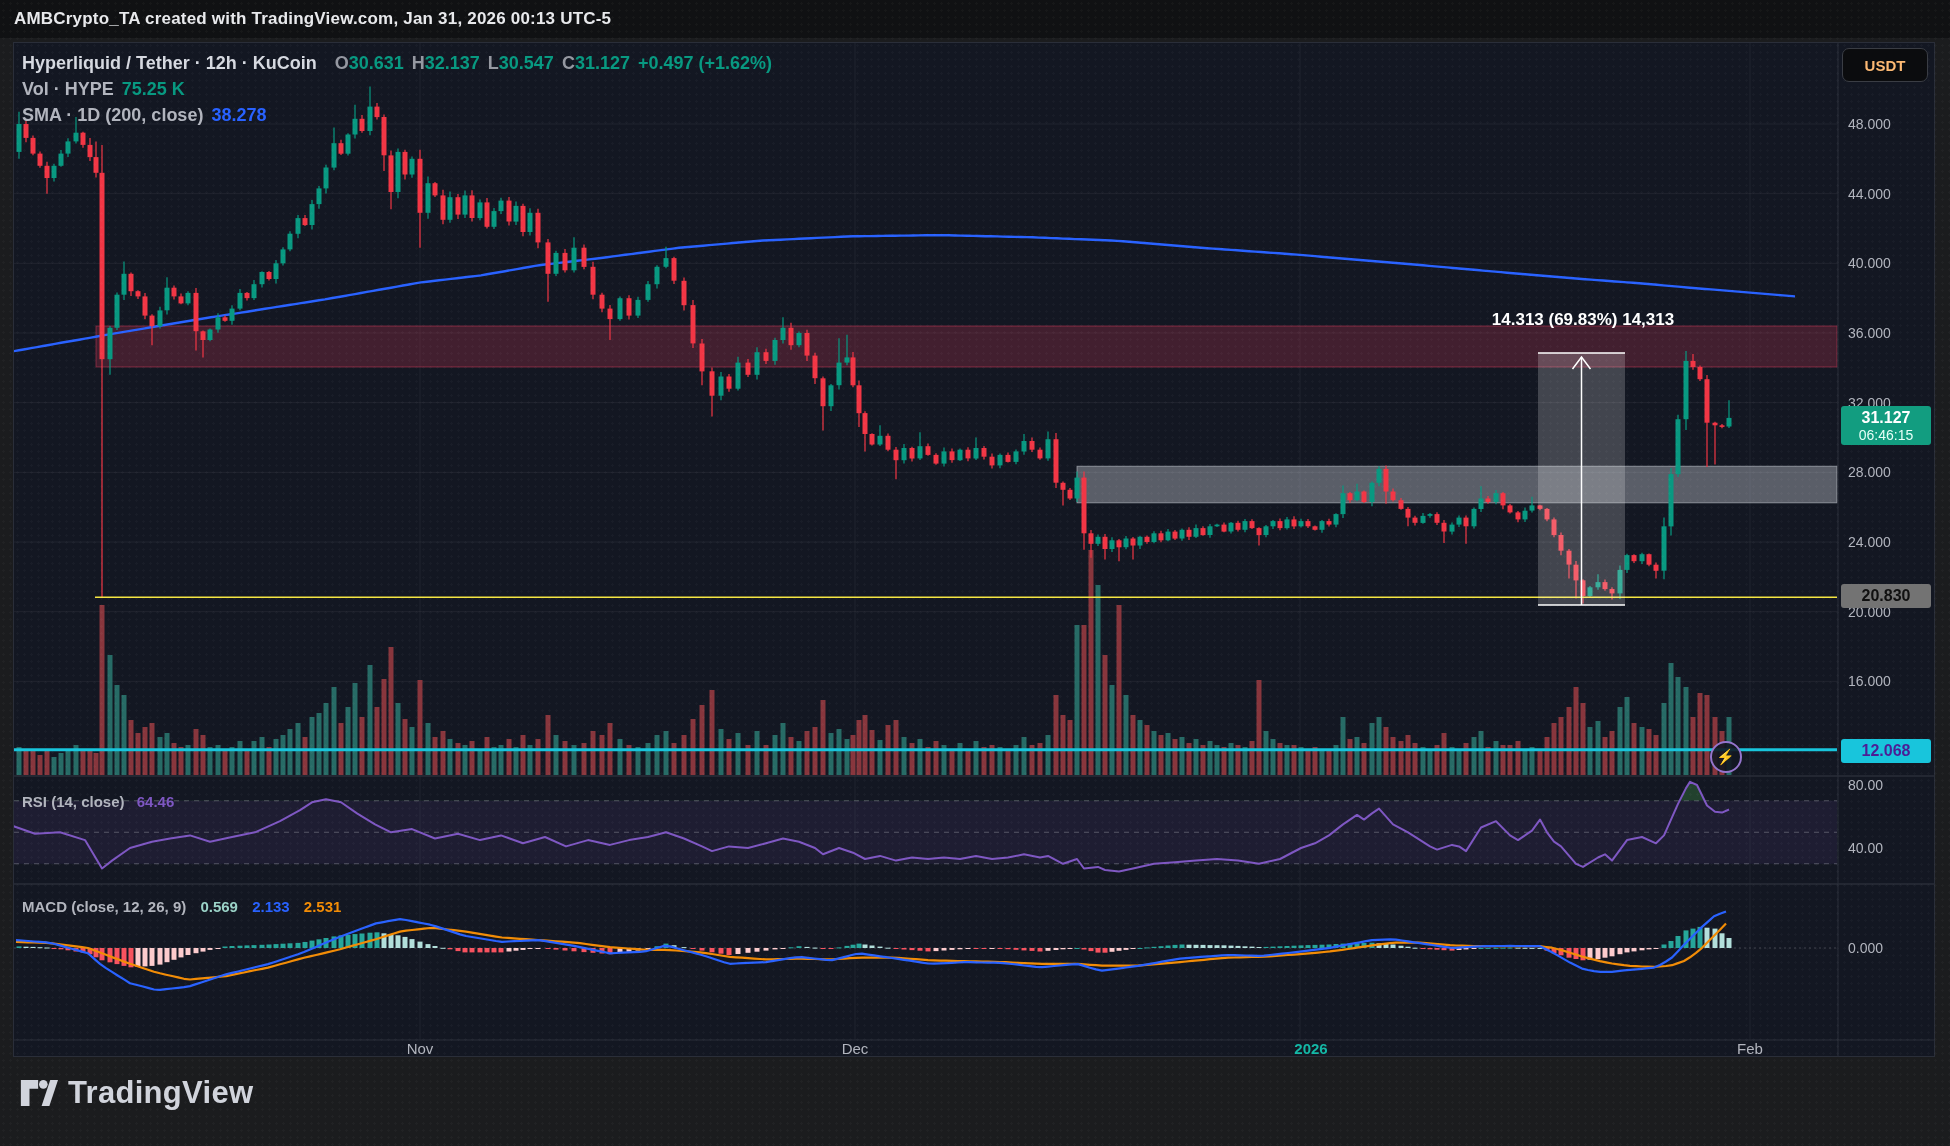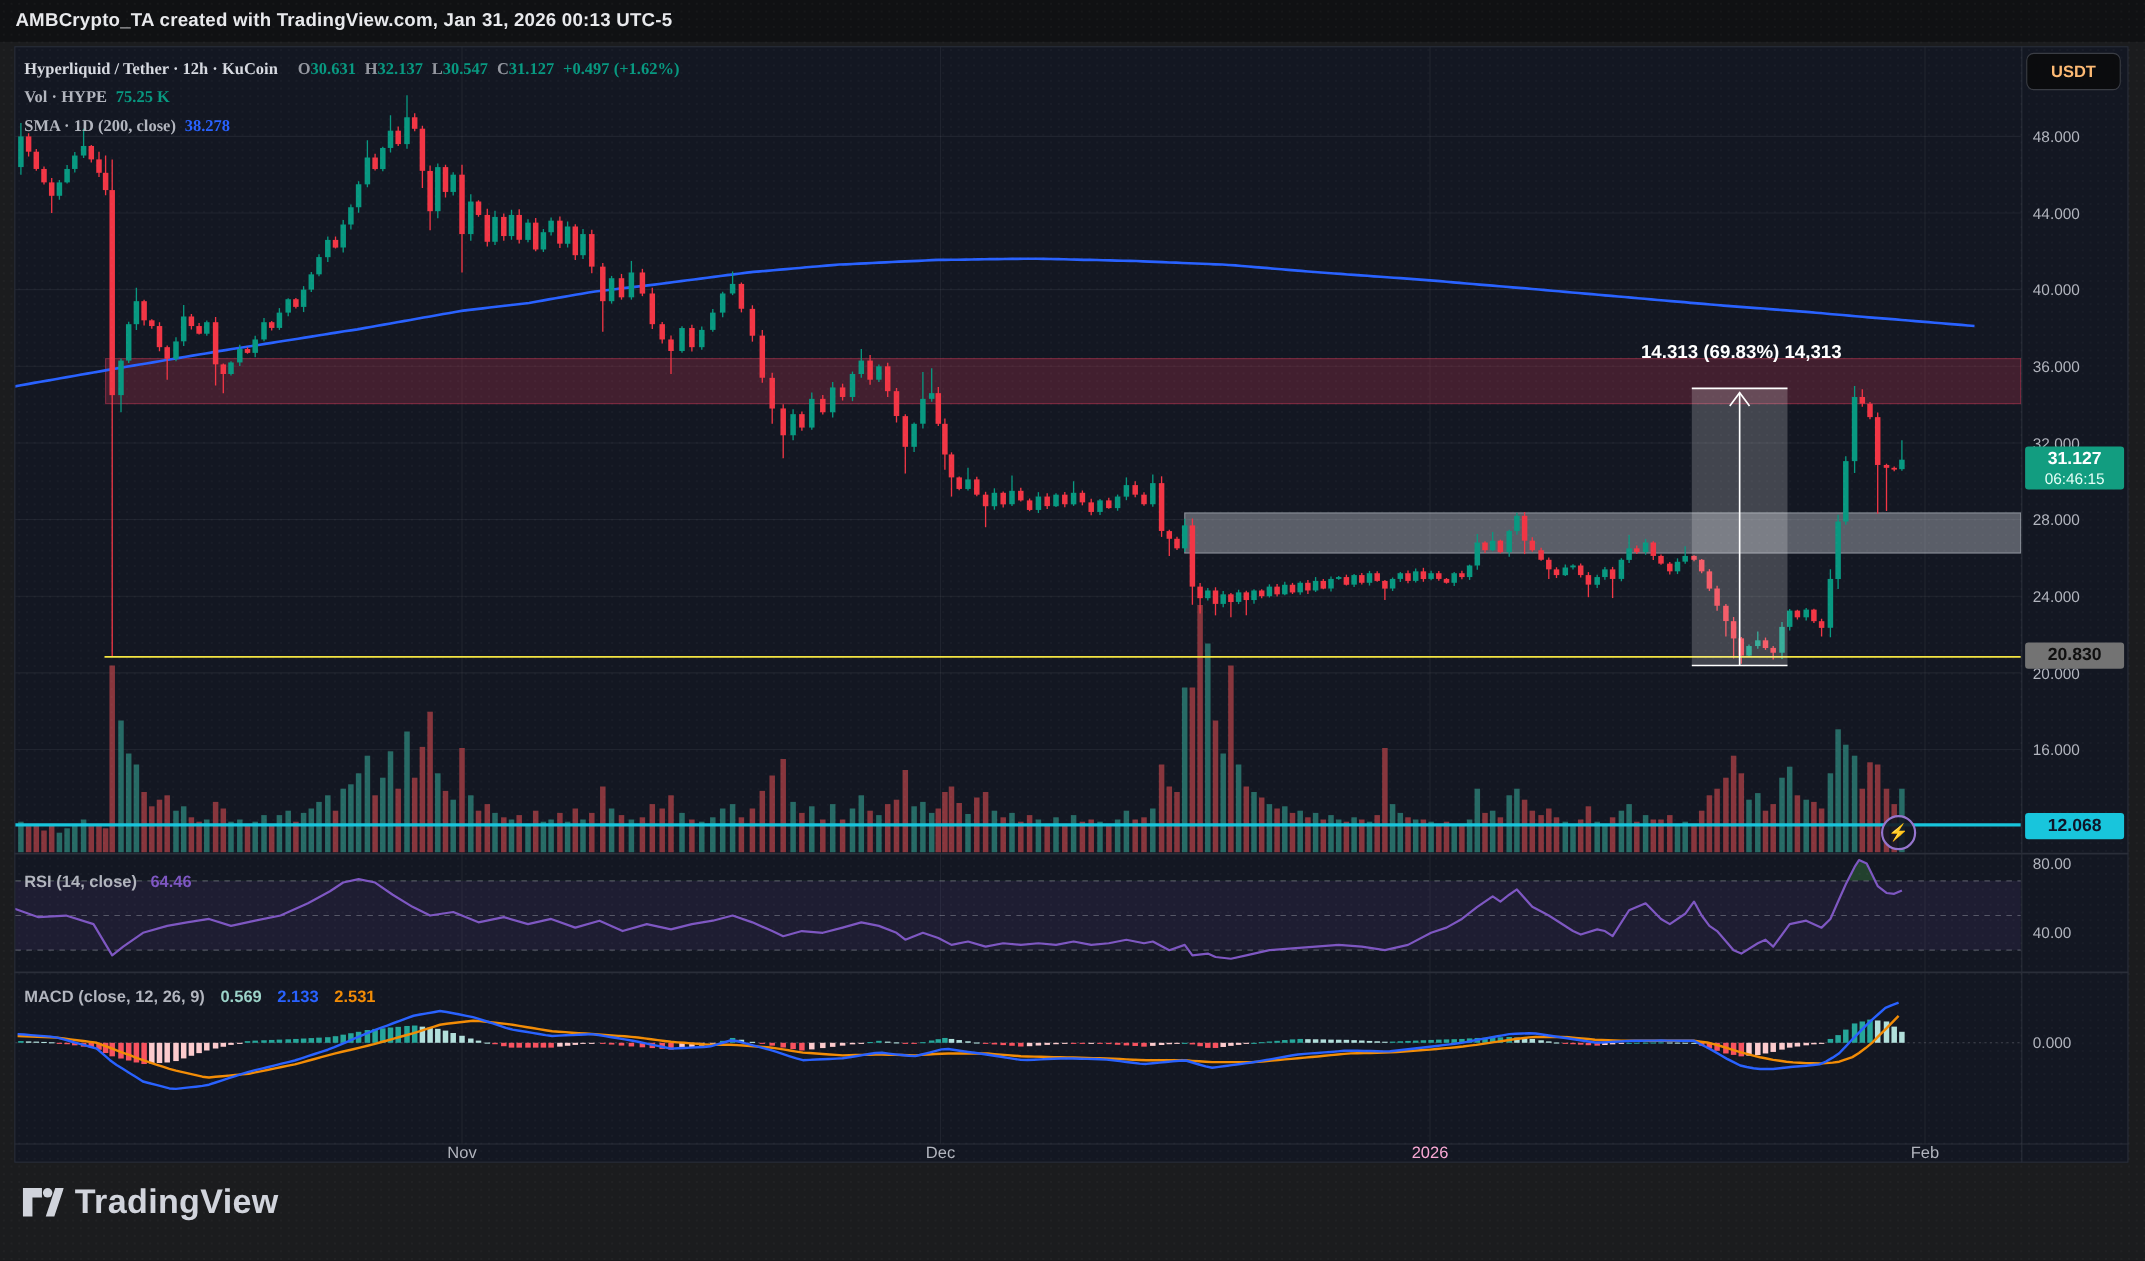--- a/index.html
+++ b/index.html
@@ -9,45 +9,45 @@
   #stage::after { content:""; position:absolute; inset:0; pointer-events:none;
     background-image:radial-gradient(rgba(255,255,255,0.028) 1px, transparent 1.1px);
     background-size:7px 7px; }
   .topbar { position:absolute; left:0; top:0; width:1950px; height:38px; background:#101113;
     display:flex; align-items:center; padding-left:14px; }
   .topbar-text { color:#e8e9ec; font-size:17px; font-weight:700; letter-spacing:0.2px; }
   .chartbox { position:absolute; left:13px; top:42px; width:1922px; height:1015px;
     background:#131722; border:1px solid #2a2e39; }
   svg.plot { position:absolute; left:0; top:0; }
   .legend { position:absolute; left:22px; top:50px; z-index:5; }
-  .legend-row { display:flex; align-items:center; height:26px; font-size:15px; font-weight:600;font-family:Liberation Serif, serif; }
+  .legend-row { display:flex; align-items:center; height:26px; font-size:18px; font-weight:600; }
   .lg-sym { color:#d6d9e0; margin-right:10px; }
   .lg-k { color:#9598a1; margin-left:8px; }
   .lg-v { color:#089981; }
   .lg-chg { color:#089981; margin-left:8px; }
   .lg-lab { color:#b2b5be; margin-right:8px; }
   .lg-vol { color:#089981; }
   .lg-sma { color:#2962ff; }
   .pane-label { position:absolute; z-index:5; font-size:15px; font-weight:600; color:#b2b5be; }
   .pl-val-rsi { color:#7e57c2; margin-left:8px; }
   .mv0 { color:#9bd3c8; margin-left:10px; } .mv1 { color:#2962ff; margin-left:10px; } .mv2 { color:#f28c06; margin-left:10px; }
   .usdt-btn { position:absolute; left:1842px; top:48px; width:86px; height:34px; z-index:6;
     background:#0b0c0e; border:1px solid #3a3d44; border-radius:7px; color:#fdba74;
     font-size:15px; font-weight:700; display:flex; align-items:center; justify-content:center; }
   .axis-label { position:absolute; left:1848px; transform:translateY(-50%); color:#b2b5be;
     font-size:14px; z-index:3; }
   .badge { position:absolute; left:1841px; width:90px; z-index:6; border-radius:3px;
     text-align:center; font-weight:700; }
   .badge-last { background:#129d80; color:#fff; font-size:16px; padding:3px 0 2px; }
   .badge-last .cd { font-weight:400; font-size:14px; color:#e6fff7; }
   .badge-yellow { background:#737373; color:#101010; font-size:16px; padding:3px 0; }
-  .badge-cyan { background:#18c5dc; color:#0f172a; font-size:16px; padding:3px 0; }
+  .badge-cyan { background:#18c5dc; color:#4c1d95; font-size:16px; padding:3px 0; }
   .time-label { position:absolute; transform:translateX(-50%); top:1040px; color:#b2b5be;
     font-size:15px; z-index:4; }
-  .time-label.year { color:#f9a8d4; font-weight:400; }
+  .time-label.year { color:#14b8a6; font-weight:700;margin-left:11px; }
   .measure-label { position:absolute; transform:translateX(-50%); color:#ffffff;
     font-size:17px; font-weight:700; z-index:5; white-space:nowrap; }
   .bolt { position:absolute; width:32px; height:32px; border-radius:50%; z-index:6;
     border:2px solid #9575cd; background:rgba(19,23,34,0.9); display:flex; align-items:center;
     justify-content:center; color:#b39ddb; font-size:15px; }
   .footer { position:absolute; left:20px; top:1075px; display:flex; align-items:center; z-index:5; }
   .footer .brand-text { color:#d1d4dc; font-size:31px; font-weight:700; margin-left:10px; letter-spacing:0.3px; }
 </style>
 </head>
 <body>

